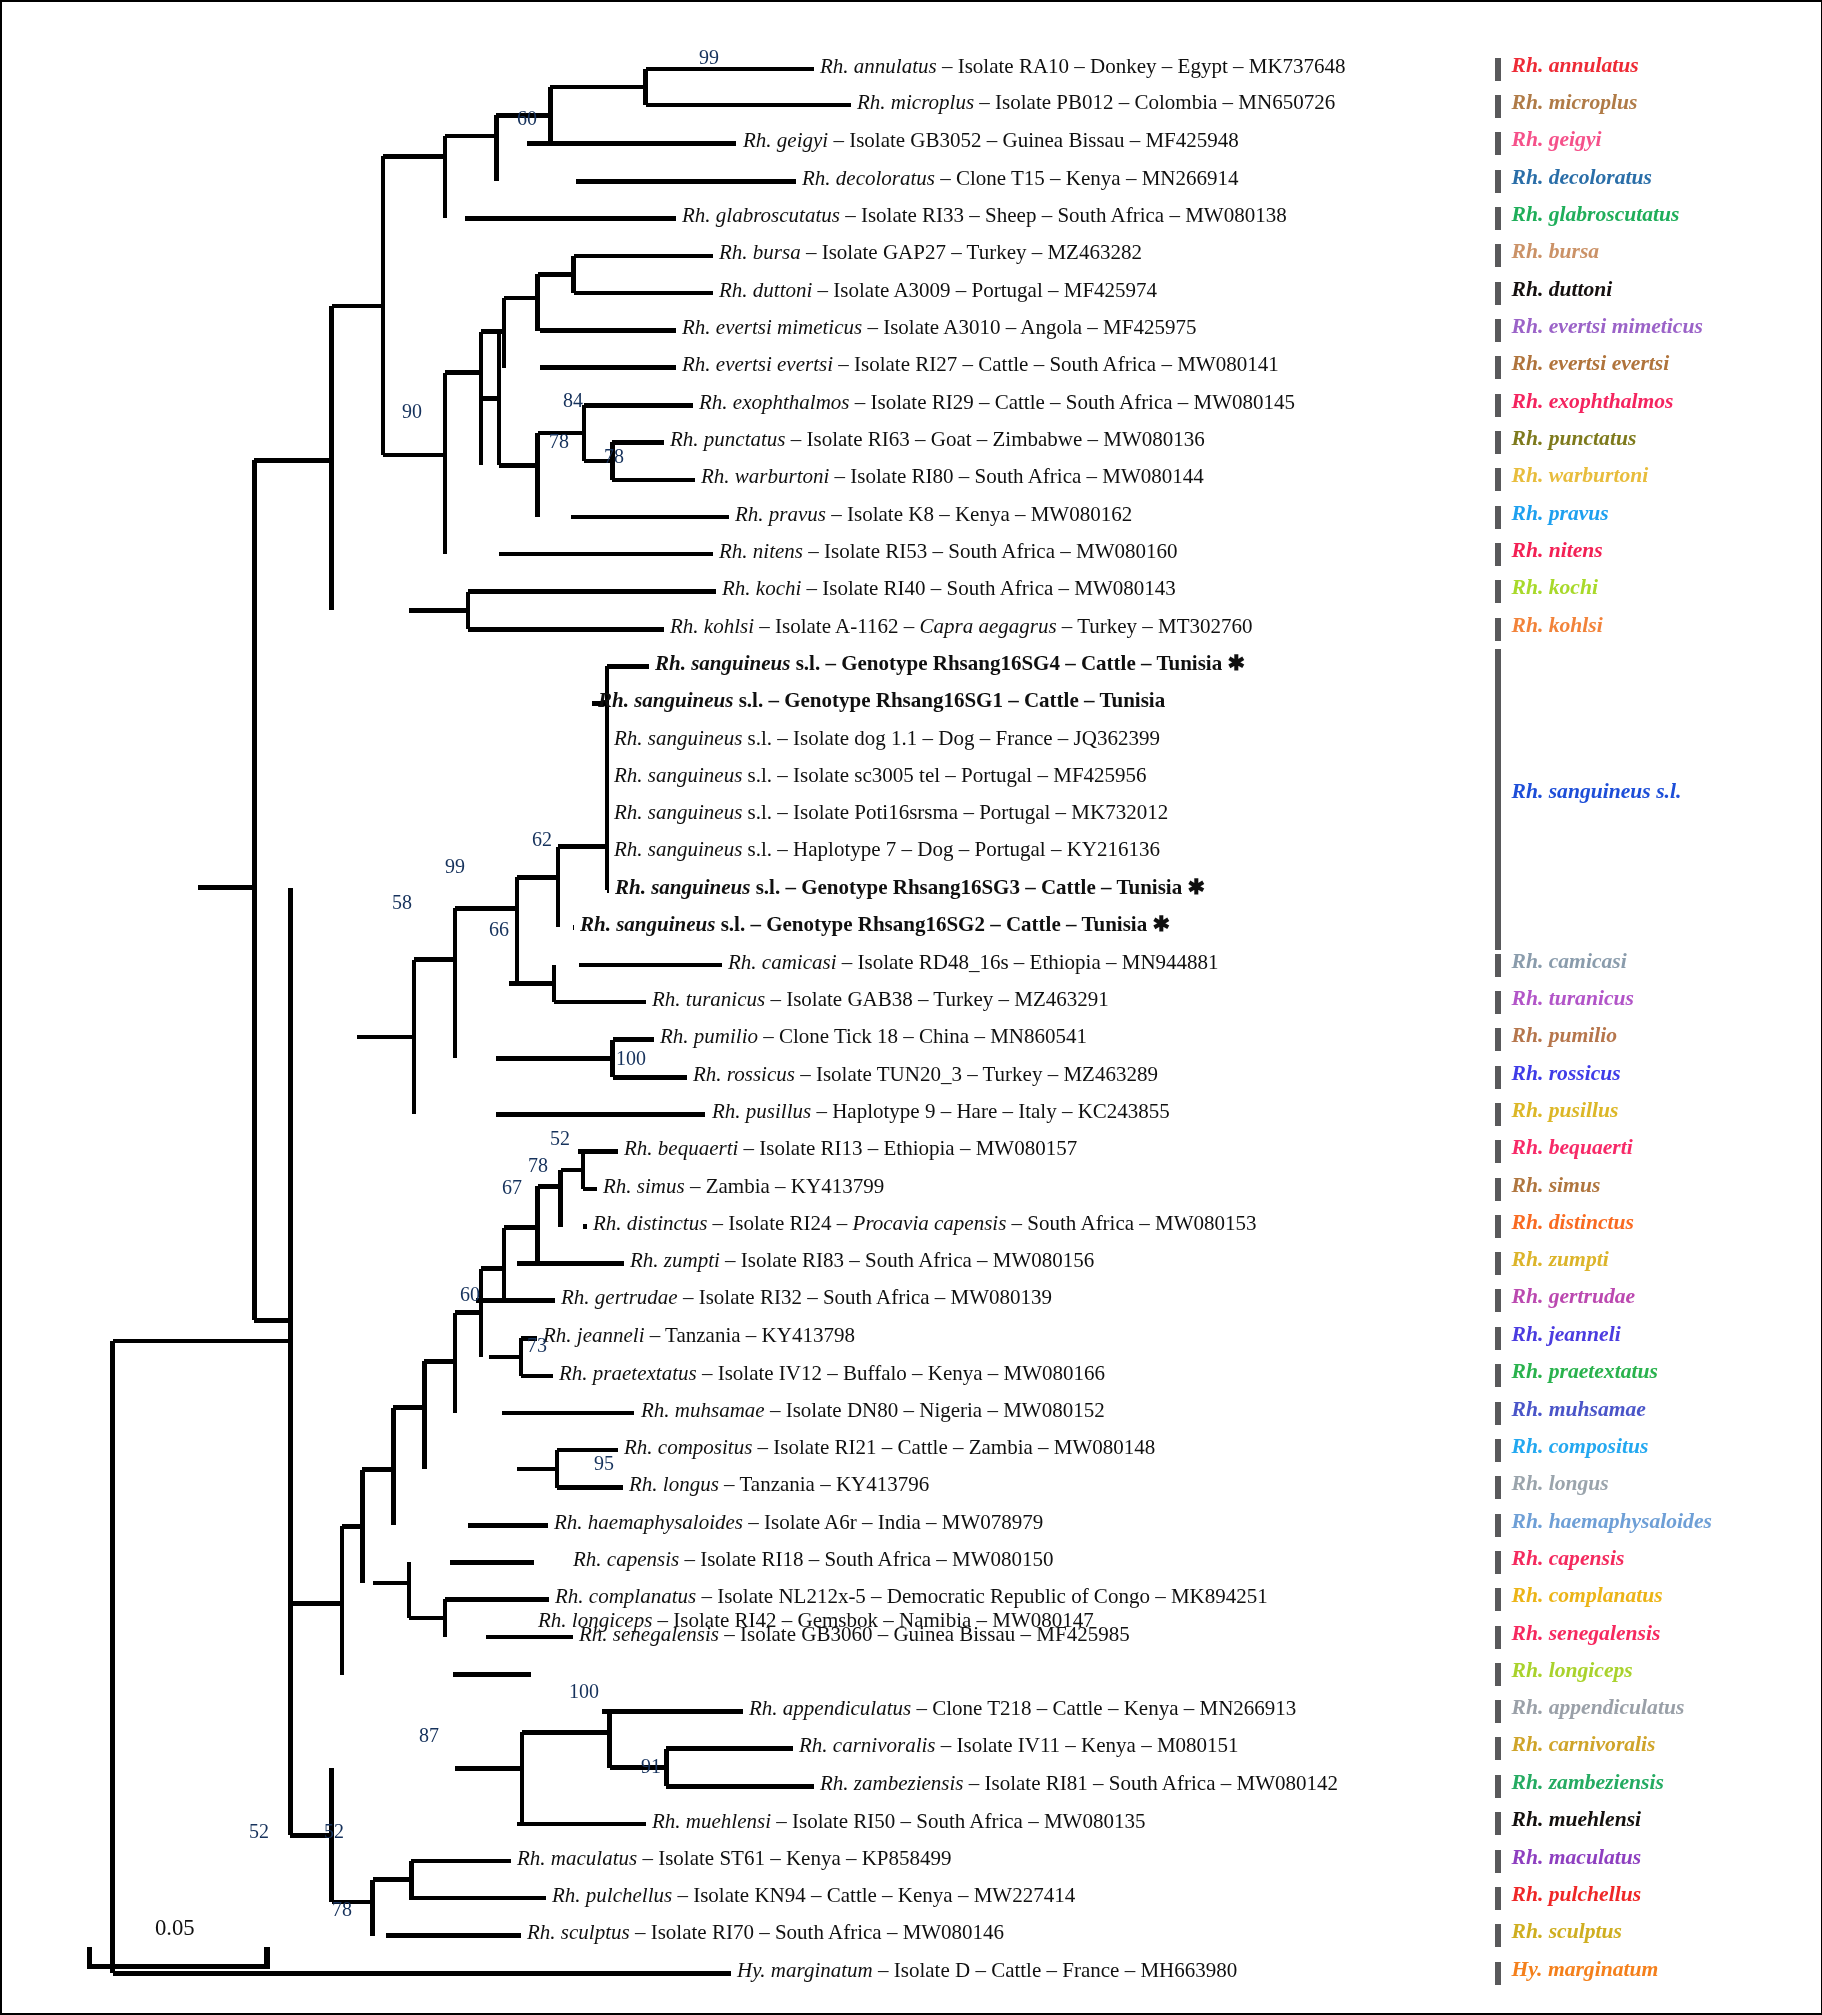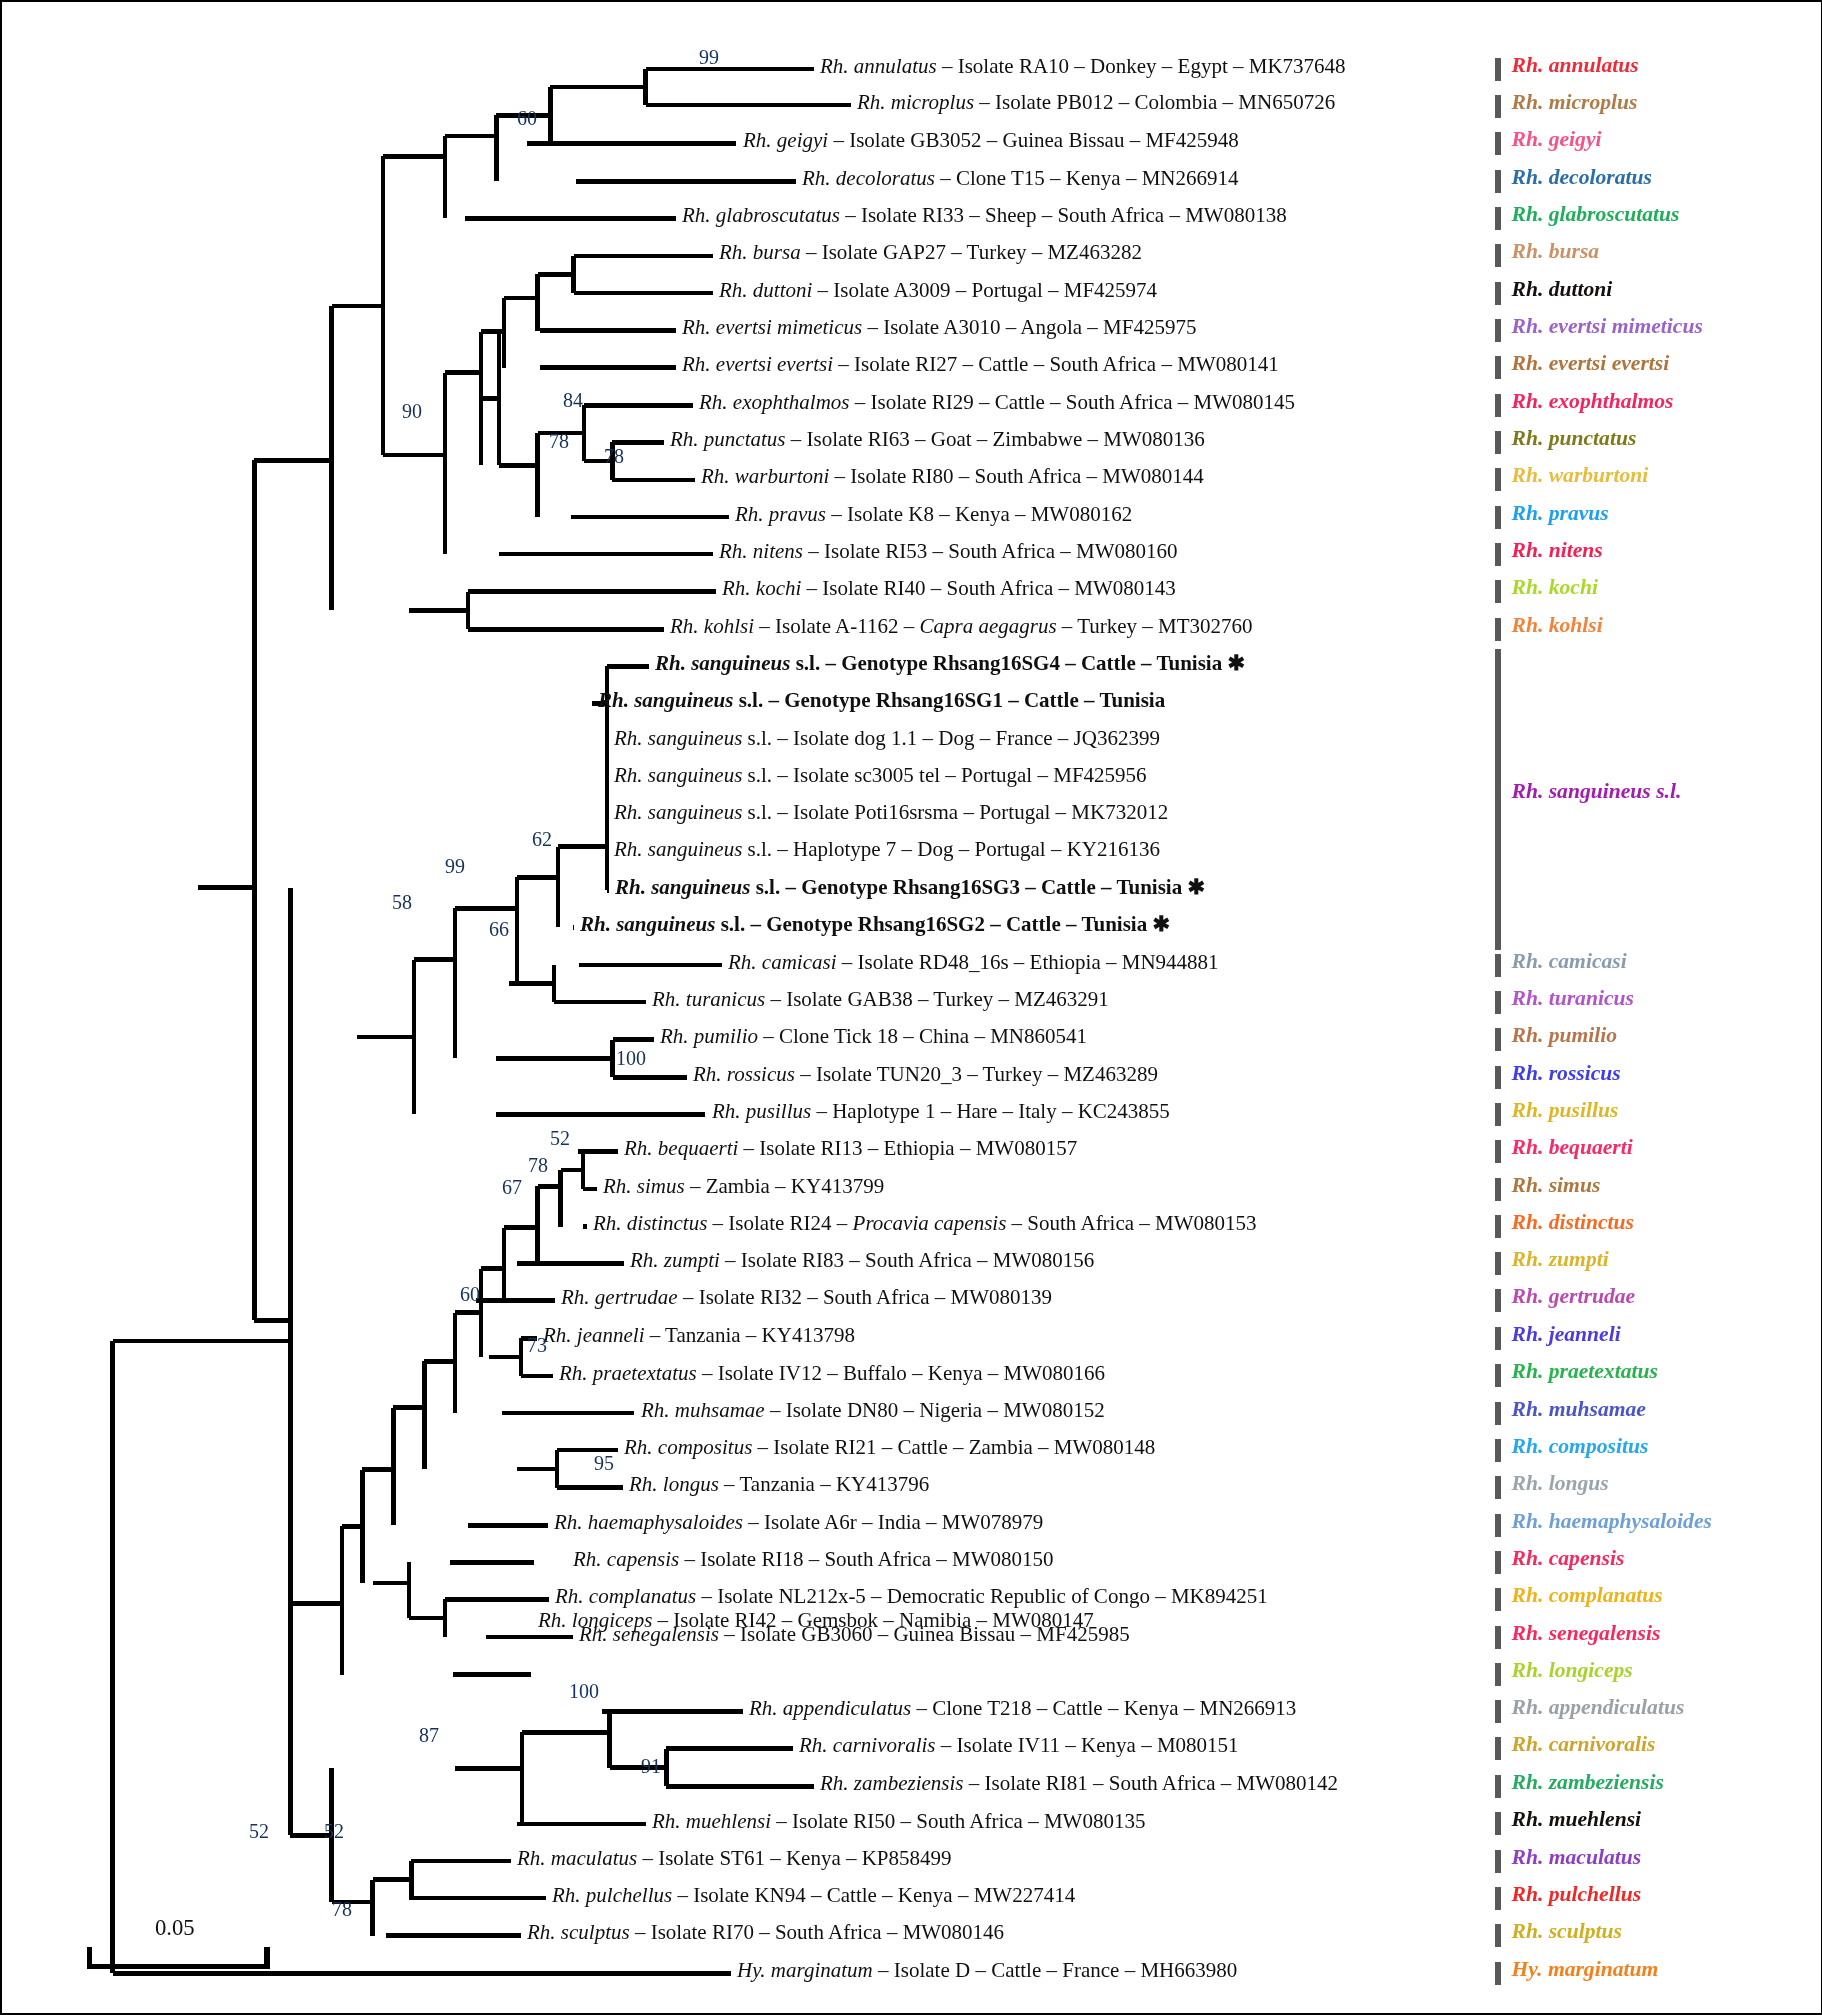--- a/index.html
+++ b/index.html
@@ -194,21 +194,21 @@
       <div class="taxon" style="left: 612px; top: 726px;"><span class="sp">Rh. sanguineus</span><span> s.l. – Isolate dog 1.1 – Dog – France – JQ362399</span></div>
       <div class="taxon" style="left: 612px; top: 763px;"><span class="sp">Rh. sanguineus</span><span> s.l. – Isolate sc3005 tel – Portugal – MF425956</span></div>
       <div class="taxon" style="left: 612px; top: 800px;"><span class="sp">Rh. sanguineus</span><span> s.l. – Isolate Poti16srsma – Portugal – MK732012</span></div>
       <div class="taxon" style="left: 612px; top: 837px; text-align: right;"><span class="sp">Rh. sanguineus</span><span> s.l. – Haplotype 7 – Dog – Portugal – KY216136</span></div>
       <div class="taxon bold" style="left: 613px; top: 875px;"><span class="sp">Rh. sanguineus</span><span> s.l. – Genotype Rhsang16SG3 – Cattle – Tunisia </span><span class="star">✱</span></div>
       <div class="taxon bold" style="left: 578px; top: 912px;"><span class="sp">Rh. sanguineus</span><span> s.l. – Genotype Rhsang16SG2 – Cattle – Tunisia </span><span class="star">✱</span></div>
       <div class="taxon" style="left: 726px; top: 950px;"><span class="sp">Rh. camicasi</span><span> – Isolate RD48_16s – Ethiopia – MN944881</span></div>
       <div class="taxon" style="left: 650px; top: 987px;"><span class="sp">Rh. turanicus</span><span> – Isolate GAB38 – Turkey – MZ463291</span></div>
       <div class="taxon" style="left: 658px; top: 1024px;"><span class="sp">Rh. pumilio</span><span> – Clone Tick 18 – China – MN860541</span></div>
       <div class="taxon" style="left: 691px; top: 1062px;"><span class="sp">Rh. rossicus</span><span> – Isolate TUN20_3 – Turkey – MZ463289</span></div>
-      <div class="taxon" style="left: 710px; top: 1099px;"><span class="sp">Rh. pusillus</span><span> – Haplotype 1 – Hare – Italy – KC243855</span></div>
+      <div class="taxon" style="left: 710px; top: 1099px;"><span class="sp">Rh. pusillus</span><span> – Haplotype 9 – Hare – Italy – KC243855</span></div>
       <div class="taxon" style="left: 622px; top: 1136px;"><span class="sp">Rh. bequaerti</span><span> – Isolate RI13 – Ethiopia – MW080157</span></div>
       <div class="taxon" style="left: 601px; top: 1174px;"><span class="sp">Rh. simus</span><span> – Zambia – KY413799</span></div>
       <div class="taxon" style="left: 591px; top: 1211px;"><span class="sp">Rh. distinctus</span><span> – Isolate RI24 – </span><span class="sp">Procavia capensis</span><span> – South Africa – MW080153</span></div>
       <div class="taxon" style="left: 628px; top: 1248px;"><span class="sp">Rh. zumpti</span><span> – Isolate RI83 – South Africa – MW080156</span></div>
       <div class="taxon" style="left: 559px; top: 1285px;"><span class="sp">Rh. gertrudae</span><span> – Isolate RI32 – South Africa – MW080139</span></div>
       <div class="taxon" style="left: 541px; top: 1323px;"><span class="sp">Rh. jeanneli</span><span> – Tanzania – KY413798</span></div>
       <div class="taxon" style="left: 557px; top: 1361px;"><span class="sp">Rh. praetextatus</span><span> – Isolate IV12 – Buffalo – Kenya – MW080166</span></div>
       <div class="taxon" style="left: 639px; top: 1398px;"><span class="sp">Rh. muhsamae</span><span> – Isolate DN80 – Nigeria – MW080152</span></div>
       <div class="taxon" style="left: 622px; top: 1435px;"><span class="sp">Rh. compositus</span><span> – Isolate RI21 – Cattle – Zambia – MW080148</span></div>
       <div class="taxon" style="left: 627px; top: 1472px;"><span class="sp">Rh. longus</span><span> – Tanzania – KY413796</span></div>
@@ -311,21 +311,21 @@
       <div class="legend-row" style="left: 1493px; top: 575px;">
         <span class="legend-bar" style="height: 23px; background: rgb(89, 89, 91); position: absolute; left: 0px; top: 3.1px;"></span>
         <span class="legend-label" style="color: rgb(168, 217, 42); margin-left: 16.5px;">Rh. kochi</span>
       </div>
       <div class="legend-row" style="left: 1493px; top: 613px;">
         <span class="legend-bar" style="height: 23px; background: rgb(89, 89, 91); position: absolute; left: 0px; top: 3.1px;"></span>
         <span class="legend-label" style="color: rgb(242, 131, 58); margin-left: 16.5px;">Rh. kohlsi</span>
       </div>
       <div class="legend-row" style="left: 1493px; top: 779px;">
         <span class="legend-bar" style="height: 301px; background: rgb(89, 89, 91); position: absolute; left: 0px; top: -132px;"></span>
-        <span class="legend-label" style="color: #a21caf; margin-left: 16.5px;">Rh. sanguineus s.l.</span>
+        <span class="legend-label" style="color: #1d4ed8; margin-left: 16.5px;">Rh. sanguineus s.l.</span>
       </div>
       <div class="legend-row" style="left: 1493px; top: 949px;">
         <span class="legend-bar" style="height: 23px; background: rgb(89, 89, 91); position: absolute; left: 0px; top: 3.1px;"></span>
         <span class="legend-label" style="color: rgb(138, 156, 172); margin-left: 16.5px;">Rh. camicasi</span>
       </div>
       <div class="legend-row" style="left: 1493px; top: 986px;">
         <span class="legend-bar" style="height: 23px; background: rgb(89, 89, 91); position: absolute; left: 0px; top: 3.1px;"></span>
         <span class="legend-label" style="color: rgb(178, 85, 200); margin-left: 16.5px;">Rh. turanicus</span>
       </div>
       <div class="legend-row" style="left: 1493px; top: 1023px;">

